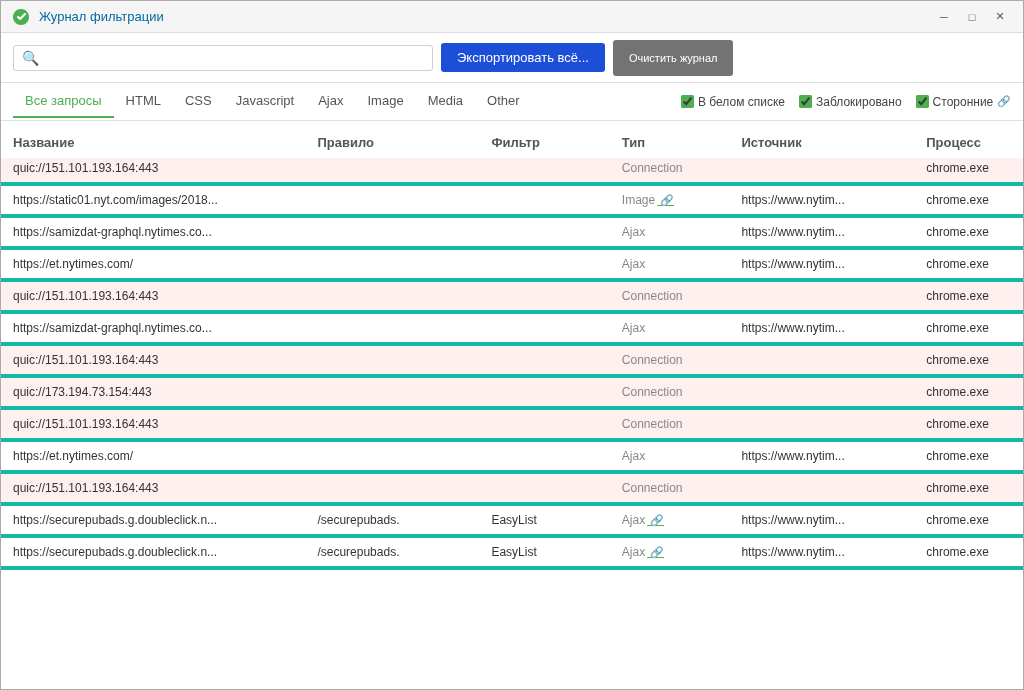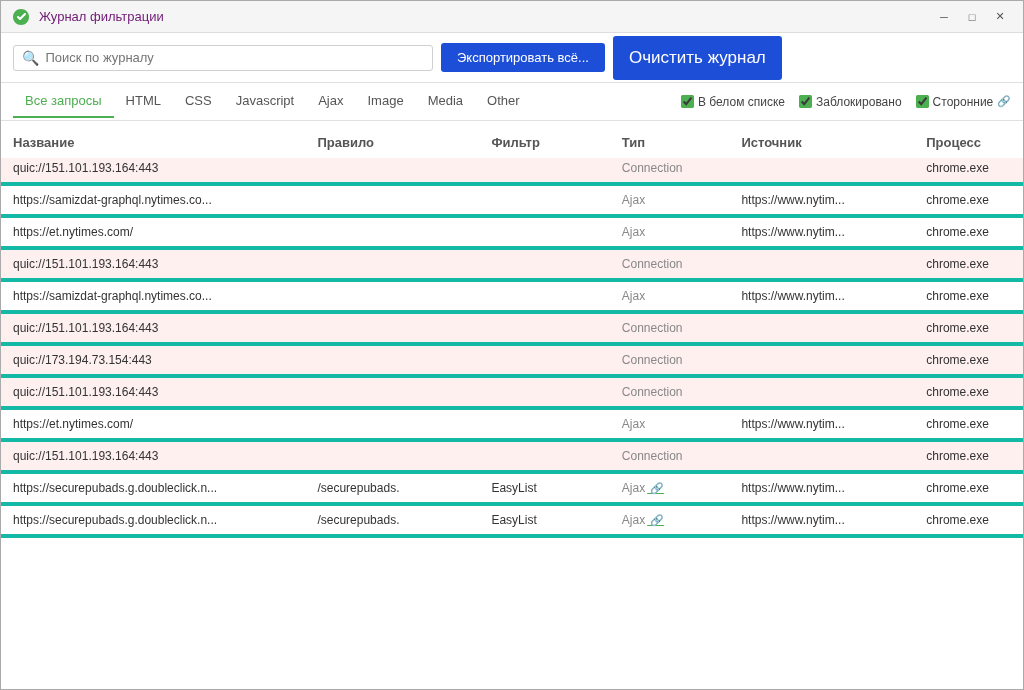--- a/index.html
+++ b/index.html
@@ -37,21 +37,21 @@
     .title-bar-logo {
       width: 20px;
       height: 20px;
       margin-right: 8px;
       flex-shrink: 0;
     }
 
     .title-bar-title {
       flex: 1;
       font-size: 13px;
-      color: #701a75;
+      color: #0369a1;
     }
 
     .title-bar-controls {
       display: flex;
       gap: 2px;
     }
 
     .title-btn {
       width: 26px;
       height: 20px;
@@ -120,27 +120,27 @@
       color: #fff;
       border: none;
       padding: 7px 16px;
       border-radius: 3px;
       cursor: pointer;
       font-size: 13px;
       white-space: nowrap;
     }
 
     .btn-clear {
-      background: #1d4ed8;
+      background: #737373;
       color: #fff;
       border: none;
       padding: 12px 16px;
       border-radius: 3px;
       cursor: pointer;
-      font-size: 17px;
+      font-size: 11px;
       white-space: nowrap;
     }
 
     
     .filter-row {
       height: 38px;
       background: #fff;
       border-bottom: 1px solid #e0e0e0;
       display: flex;
       align-items: center;
@@ -288,21 +288,20 @@
     <div class="title-bar-controls">
       <button class="title-btn">─</button>
       <button class="title-btn">□</button>
       <button class="title-btn close">✕</button>
     </div>
   </div>
 
   <div class="toolbar">
     <div class="search-box">
       <span class="search-icon">🔍</span>
-      <input type="text" class="search-input" placeholder="Поиск по журналу" style="">
     </div>
     <button class="btn-export">Экспортировать всё...</button>
     <button class="btn-clear">Очистить журнал</button>
   </div>
 
   <div class="filter-row">
     <div class="tabs">
       <span class="tab active">Все запросы</span>
       <span class="tab">HTML</span>
       <span class="tab">CSS</span>
@@ -344,20 +343,28 @@
       <tbody id="table-body">
       <tr class="blocked">
             <td class="col-name">quic://151.101.193.164:443</td>
             <td class="col-rule"></td>
             <td class="col-filter"></td>
             <td class="col-type type-connection">Connection</td>
             <td class="col-source"></td>
             <td class="col-process">chrome.exe</td>
           </tr>
           <tr>
+            <td class="col-name">https://static01.nyt.com/images/2018...</td>
+            <td class="col-rule"></td>
+            <td class="col-filter"></td>
+            <td class="col-type type-image">Image<a href="#" class="link-small"> 🔗</a></td>
+            <td class="col-source">https://www.nytim...</td>
+            <td class="col-process">chrome.exe</td>
+          </tr>
+          <tr>
             <td class="col-name">https://samizdat-graphql.nytimes.co...</td>
             <td class="col-rule"></td>
             <td class="col-filter"></td>
             <td class="col-type type-ajax">Ajax</td>
             <td class="col-source">https://www.nytim...</td>
             <td class="col-process">chrome.exe</td>
           </tr>
           <tr>
             <td class="col-name">https://et.nytimes.com/</td>
             <td class="col-rule"></td>

